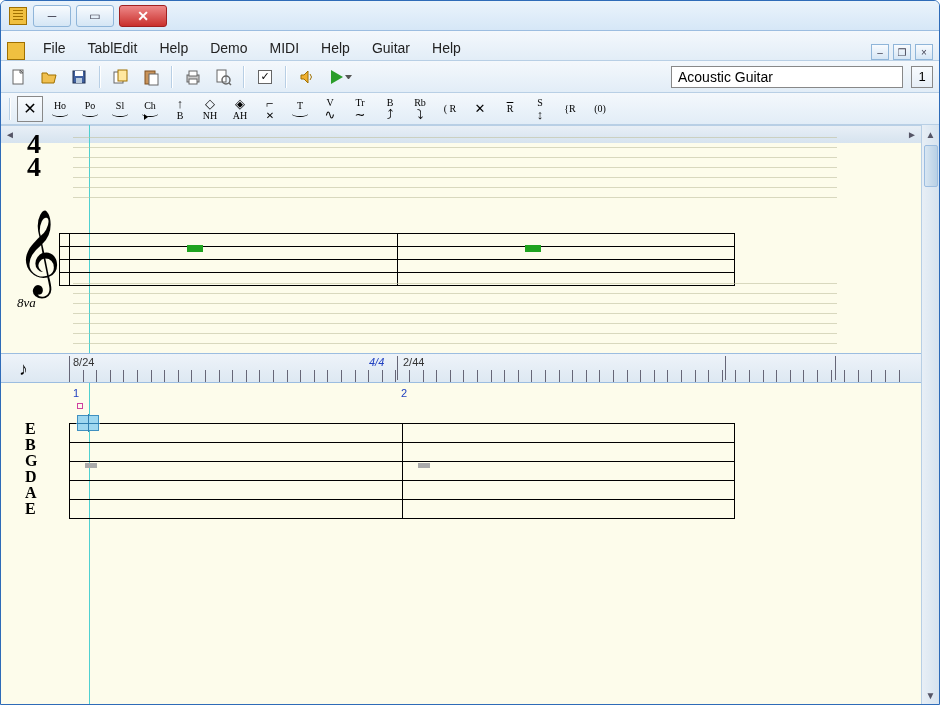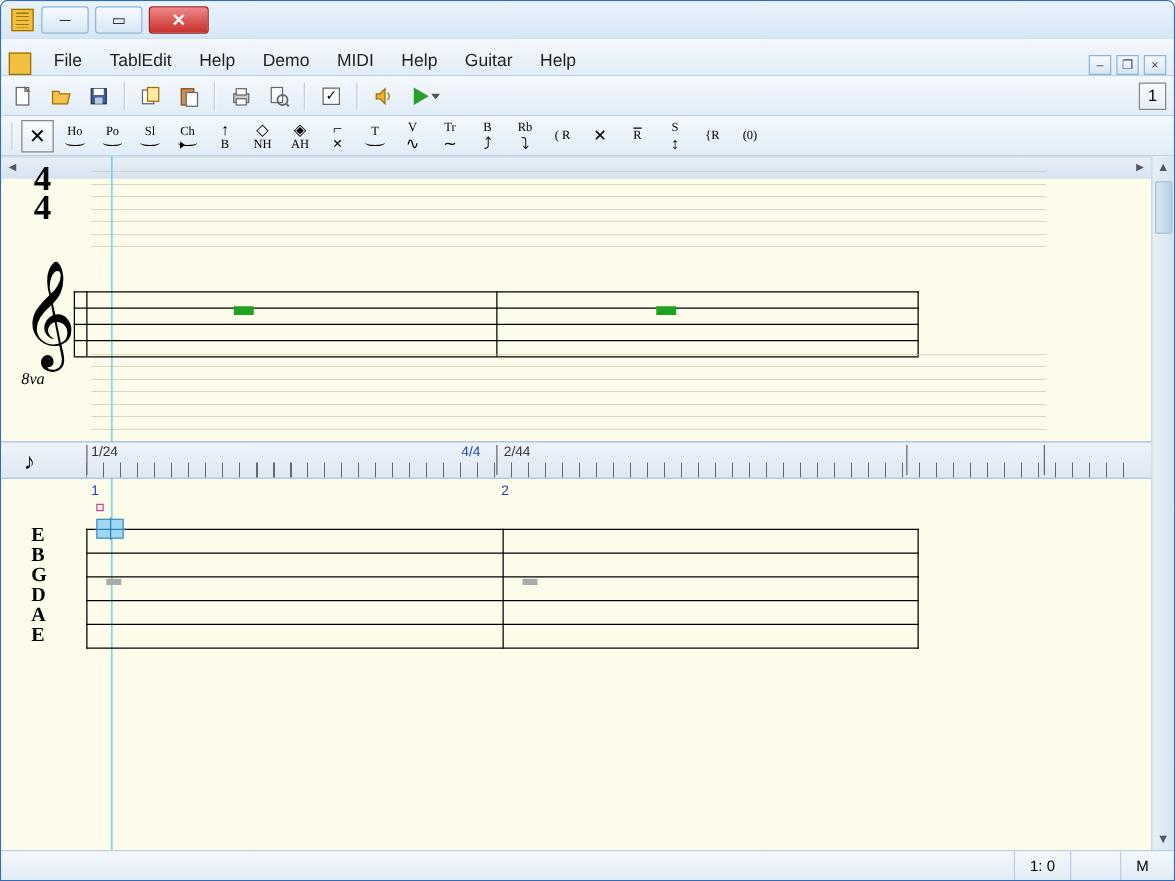--- a/index.html
+++ b/index.html
@@ -64,21 +64,21 @@
 .ottava { position: absolute; left: -42px; top: 62px; font-style: italic; font-family: Georgia, serif; font-size: 13px; }
 .rest-g { position: absolute; width: 16px; height: 7px; background: #1fa31f; }
 
 .cursor-line { position: absolute; top: 0; bottom: 0; width: 1px; background: #4fd0d0; }
 
 .ruler { position: absolute; left: 0; right: 0; top: 228px; height: 30px; background: linear-gradient(#eef3f9, #dde8f2); border-top: 1px solid #9cbde0; border-bottom: 1px solid #9cbde0; }
 .ruler .note-icon { position: absolute; left: 18px; top: 5px; font-size: 18px; }
 .ruler .ticks { position: absolute; left: 68px; right: 10px; top: 16px; height: 12px; background: repeating-linear-gradient(to right, #667 0 1px, transparent 1px 13.6px); }
 .ruler .bigtick { position: absolute; top: 2px; bottom: 2px; width: 1px; background: #667; }
 .ruler .label { position: absolute; top: 2px; font-size: 11px; color: #333; }
-.ruler .ts-label { color: #2040c0; }
+.ruler .ts-label { color: #2040c0; font-style: italic; }
 
 .measure-nums { position: absolute; left: 0; right: 0; top: 262px; height: 18px; }
 .measure-nums span { position: absolute; font-size: 11px; color: #2040c0; }
 .pink-box { position: absolute; width: 6px; height: 6px; border: 1px solid #d040a0; }
 
 .tab-area { position: absolute; left: 0; right: 0; top: 292px; }
 .tuning { position: absolute; left: 24px; top: 4px; font-family: Georgia, serif; font-weight: bold; font-size: 16px; line-height: 1.0; }
 .tab-staff { position: absolute; left: 68px; right: 186px; top: 6px; height: 96px; }
 .tab-lines div { position: absolute; left: 0; right: 0; height: 1.3px; background: #000; }
 .tab-bar { position: absolute; top: 0; bottom: 0; width: 1px; background: #000; }
@@ -186,20 +186,21 @@
         <svg class="ico" viewBox="0 0 18 18">
           <path d="M3 7 L6 7 L10 3 L10 15 L6 11 L3 11 Z" fill="#f0b030" stroke="#a07000"></path>
           <path d="M12 6 Q15 9 12 12" fill="none" stroke="#a07000"></path>
         </svg>
       </div>
     <div class="tb-btn" style="width:32px">
         <div class="tb-play"></div>
         <div class="tb-play-dd"></div>
       </div>
     <div class="spacer"></div>
+    <div class="instrument-box">Acoustic Guitar</div>
     <div class="track-num">1</div>
   </div>
 
   <div class="toolbar2">
     <div class="tb-sep"></div>
     <div class="xbox">✕</div>
     <div class="fx-btn">
         <span>Ho</span>
         <div class="arc"></div>
       </div>
@@ -301,21 +302,21 @@
           <div class="barline" style="right:0"></div>
           <div class="rest-g" style="left:128px; top:12px"></div>
           <div class="rest-g" style="left:calc(50% + 128px); top:12px"></div>
         </div>
 
         <div class="dashed-area2"></div>
 
         <div class="ruler">
           <div class="note-icon">♪</div>
           <div class="bigtick" style="left:68px"></div>
-          <div class="label" style="left:72px">1/24</div>
+          <div class="label" style="left:72px">8/24</div>
           <div class="label ts-label" style="left:368px">4/4</div>
           <div class="bigtick" style="left:396px"></div>
           <div class="label" style="left:402px">2/44</div>
           <div class="bigtick" style="left:724px"></div>
           <div class="bigtick" style="left:834px"></div>
           <div class="ticks"></div>
         </div>
 
         <div class="measure-nums">
           <span style="left:72px">1</span>
@@ -358,20 +359,14 @@
       </div>
     </div>
     <div class="scroll-v">
       <div class="arrow">▲</div>
       <div class="thumb"></div>
       <div class="track"></div>
       <div class="arrow">▼</div>
     </div>
   </div>
 
-  <div class="statusbar">
-    <div class="spacer"></div>
-    <div class="status-cell">1: 0</div>
-    <div class="status-cell" style="width:40px"></div>
-    <div class="status-cell">M</div>
-  </div>
 
 </div>
 
 </body></html>

